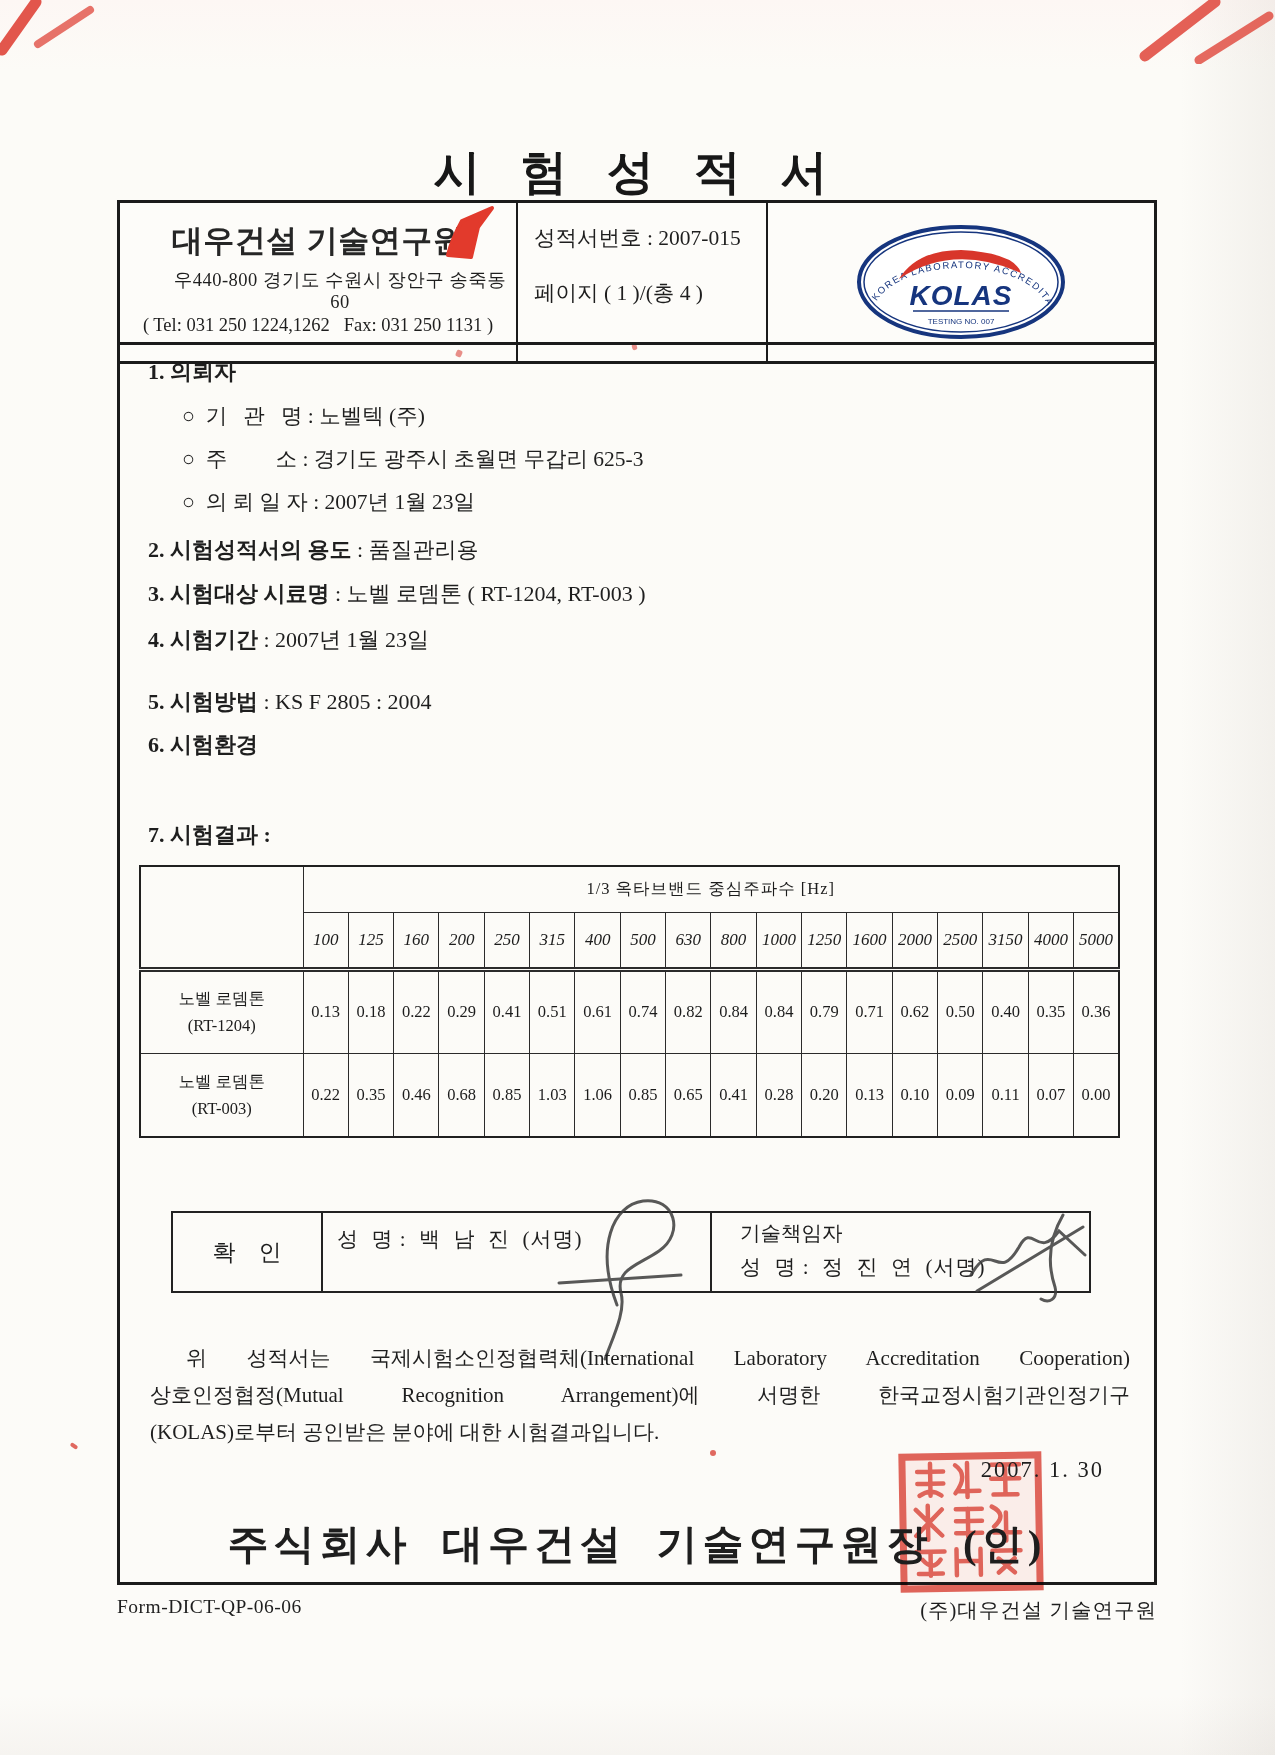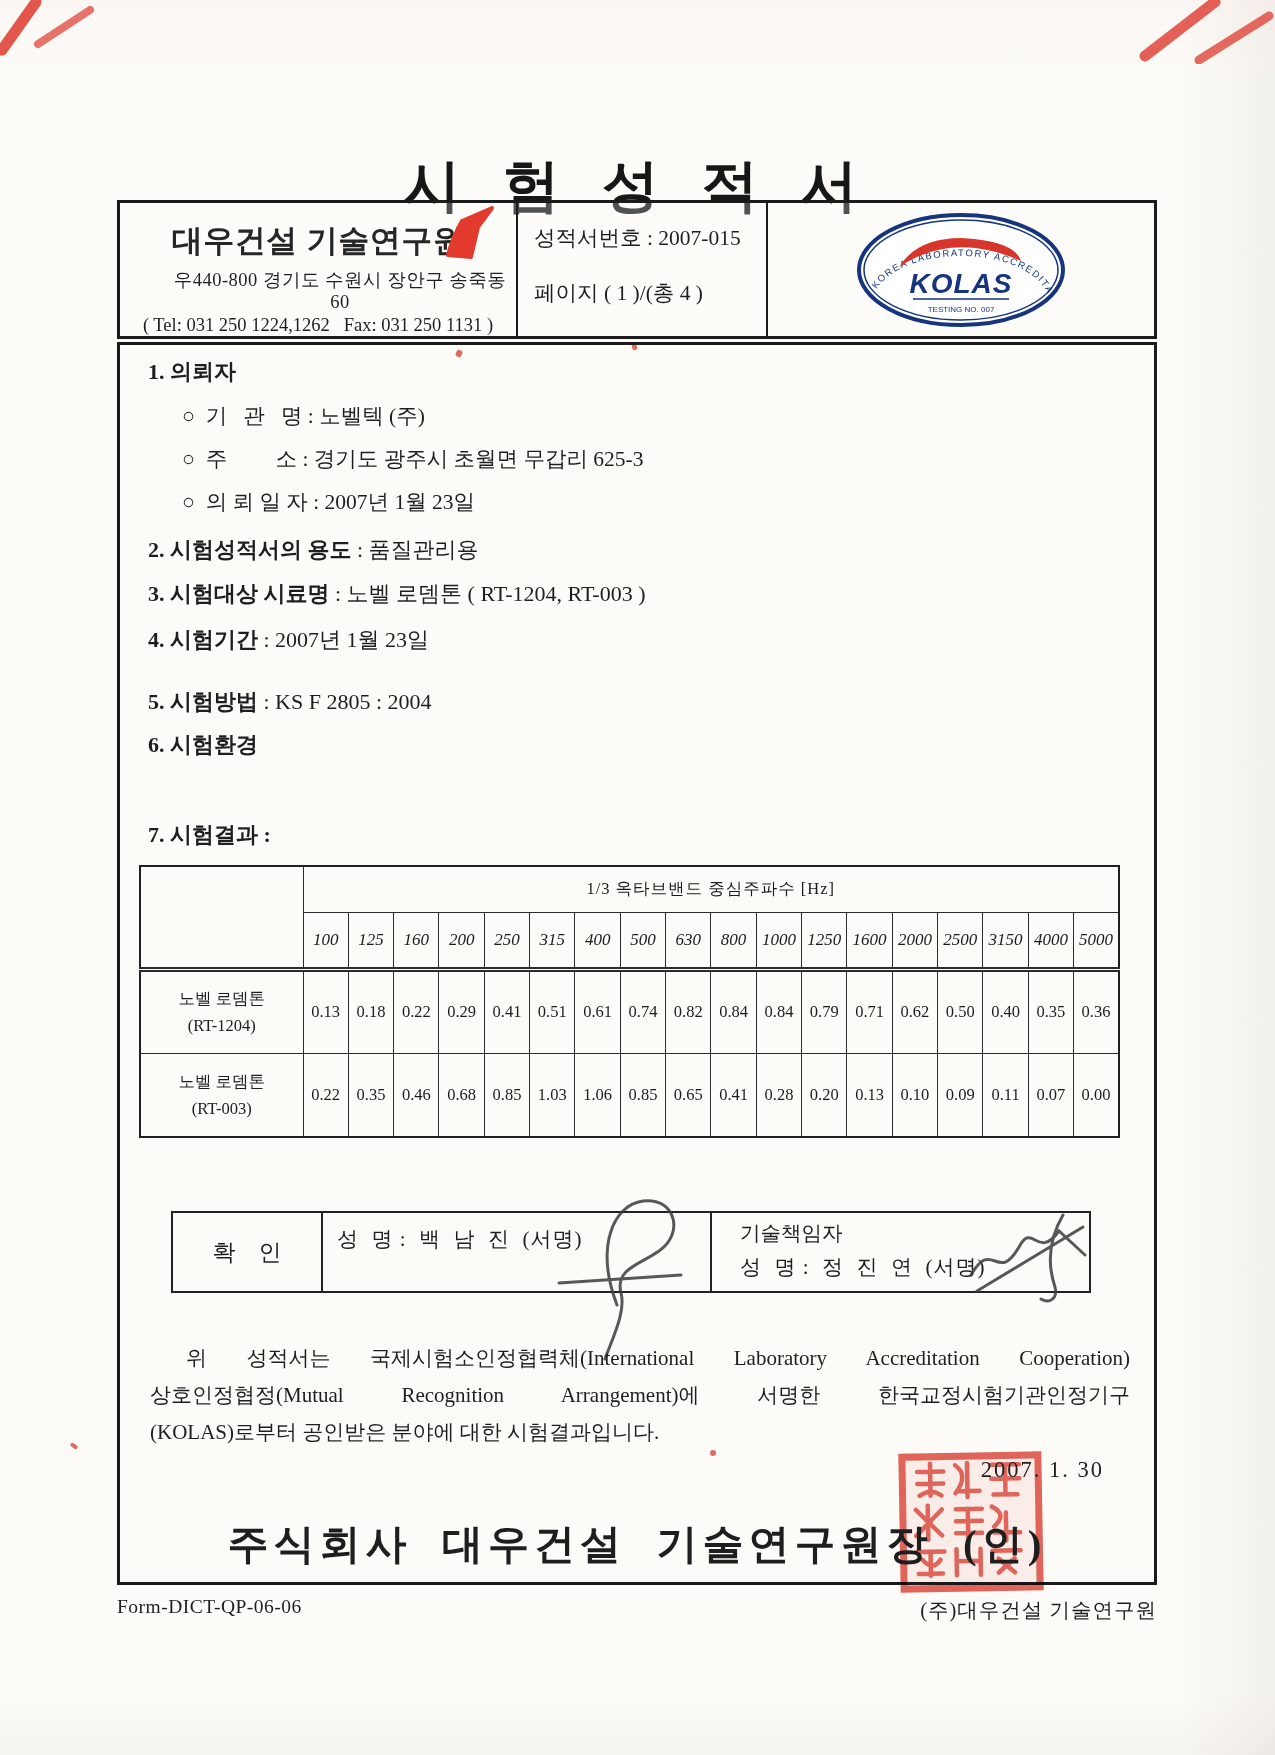--- a/index.html
+++ b/index.html
@@ -14,24 +14,24 @@
   .pre{white-space:pre-wrap;}
   .page{position:absolute;inset:0;
     background:linear-gradient(180deg,#fdf7f4 0px,#fcfbf7 70px,#fcfbf8 100%);}
   .edge-shade{position:absolute;right:0;top:0;width:95px;height:100%;
     background:linear-gradient(90deg,rgba(0,0,0,0),rgba(130,115,100,0.08));}
   .bottom-shade{position:absolute;left:0;bottom:0;width:100%;height:60px;
     background:linear-gradient(0deg,rgba(150,130,115,0.06),rgba(0,0,0,0));}
 
   
   .title{position:absolute;top:110px;left:0;width:100%;text-align:center;
-    font-size:57px;font-weight:bold;letter-spacing:14px;color:#171717;}
-
-  
-  .header-box{position:absolute;left:117px;top:200px;width:1040px;height:139px;
+    font-size:47px;font-weight:bold;letter-spacing:14px;color:#171717;}
+
+  
+  .header-box{position:absolute;left:117px;top:200px;width:1040px;height:164px;
     border:3px solid #1b1b1b;display:flex;background:rgba(255,255,255,0.25);}
   .hb-col1{width:398px;border-right:2px solid #1b1b1b;position:relative;
     text-align:center;padding-top:17px;}
   .org-name{font-family:"Liberation Sans","DejaVu Sans",sans-serif;
     font-weight:bold;font-size:31px;letter-spacing:0.5px;color:#262626;}
   .org-address{font-size:18.5px;margin-top:5px;letter-spacing:0.5px;padding-left:44px;}
   .org-contact{font-size:18.5px;margin-top:2px;}
   .red-arrow{position:absolute;left:322px;top:2px;}
   .hb-col2{width:250px;border-right:2px solid #1b1b1b;
     padding:20px 0 0 16px;font-size:21.5px;}

